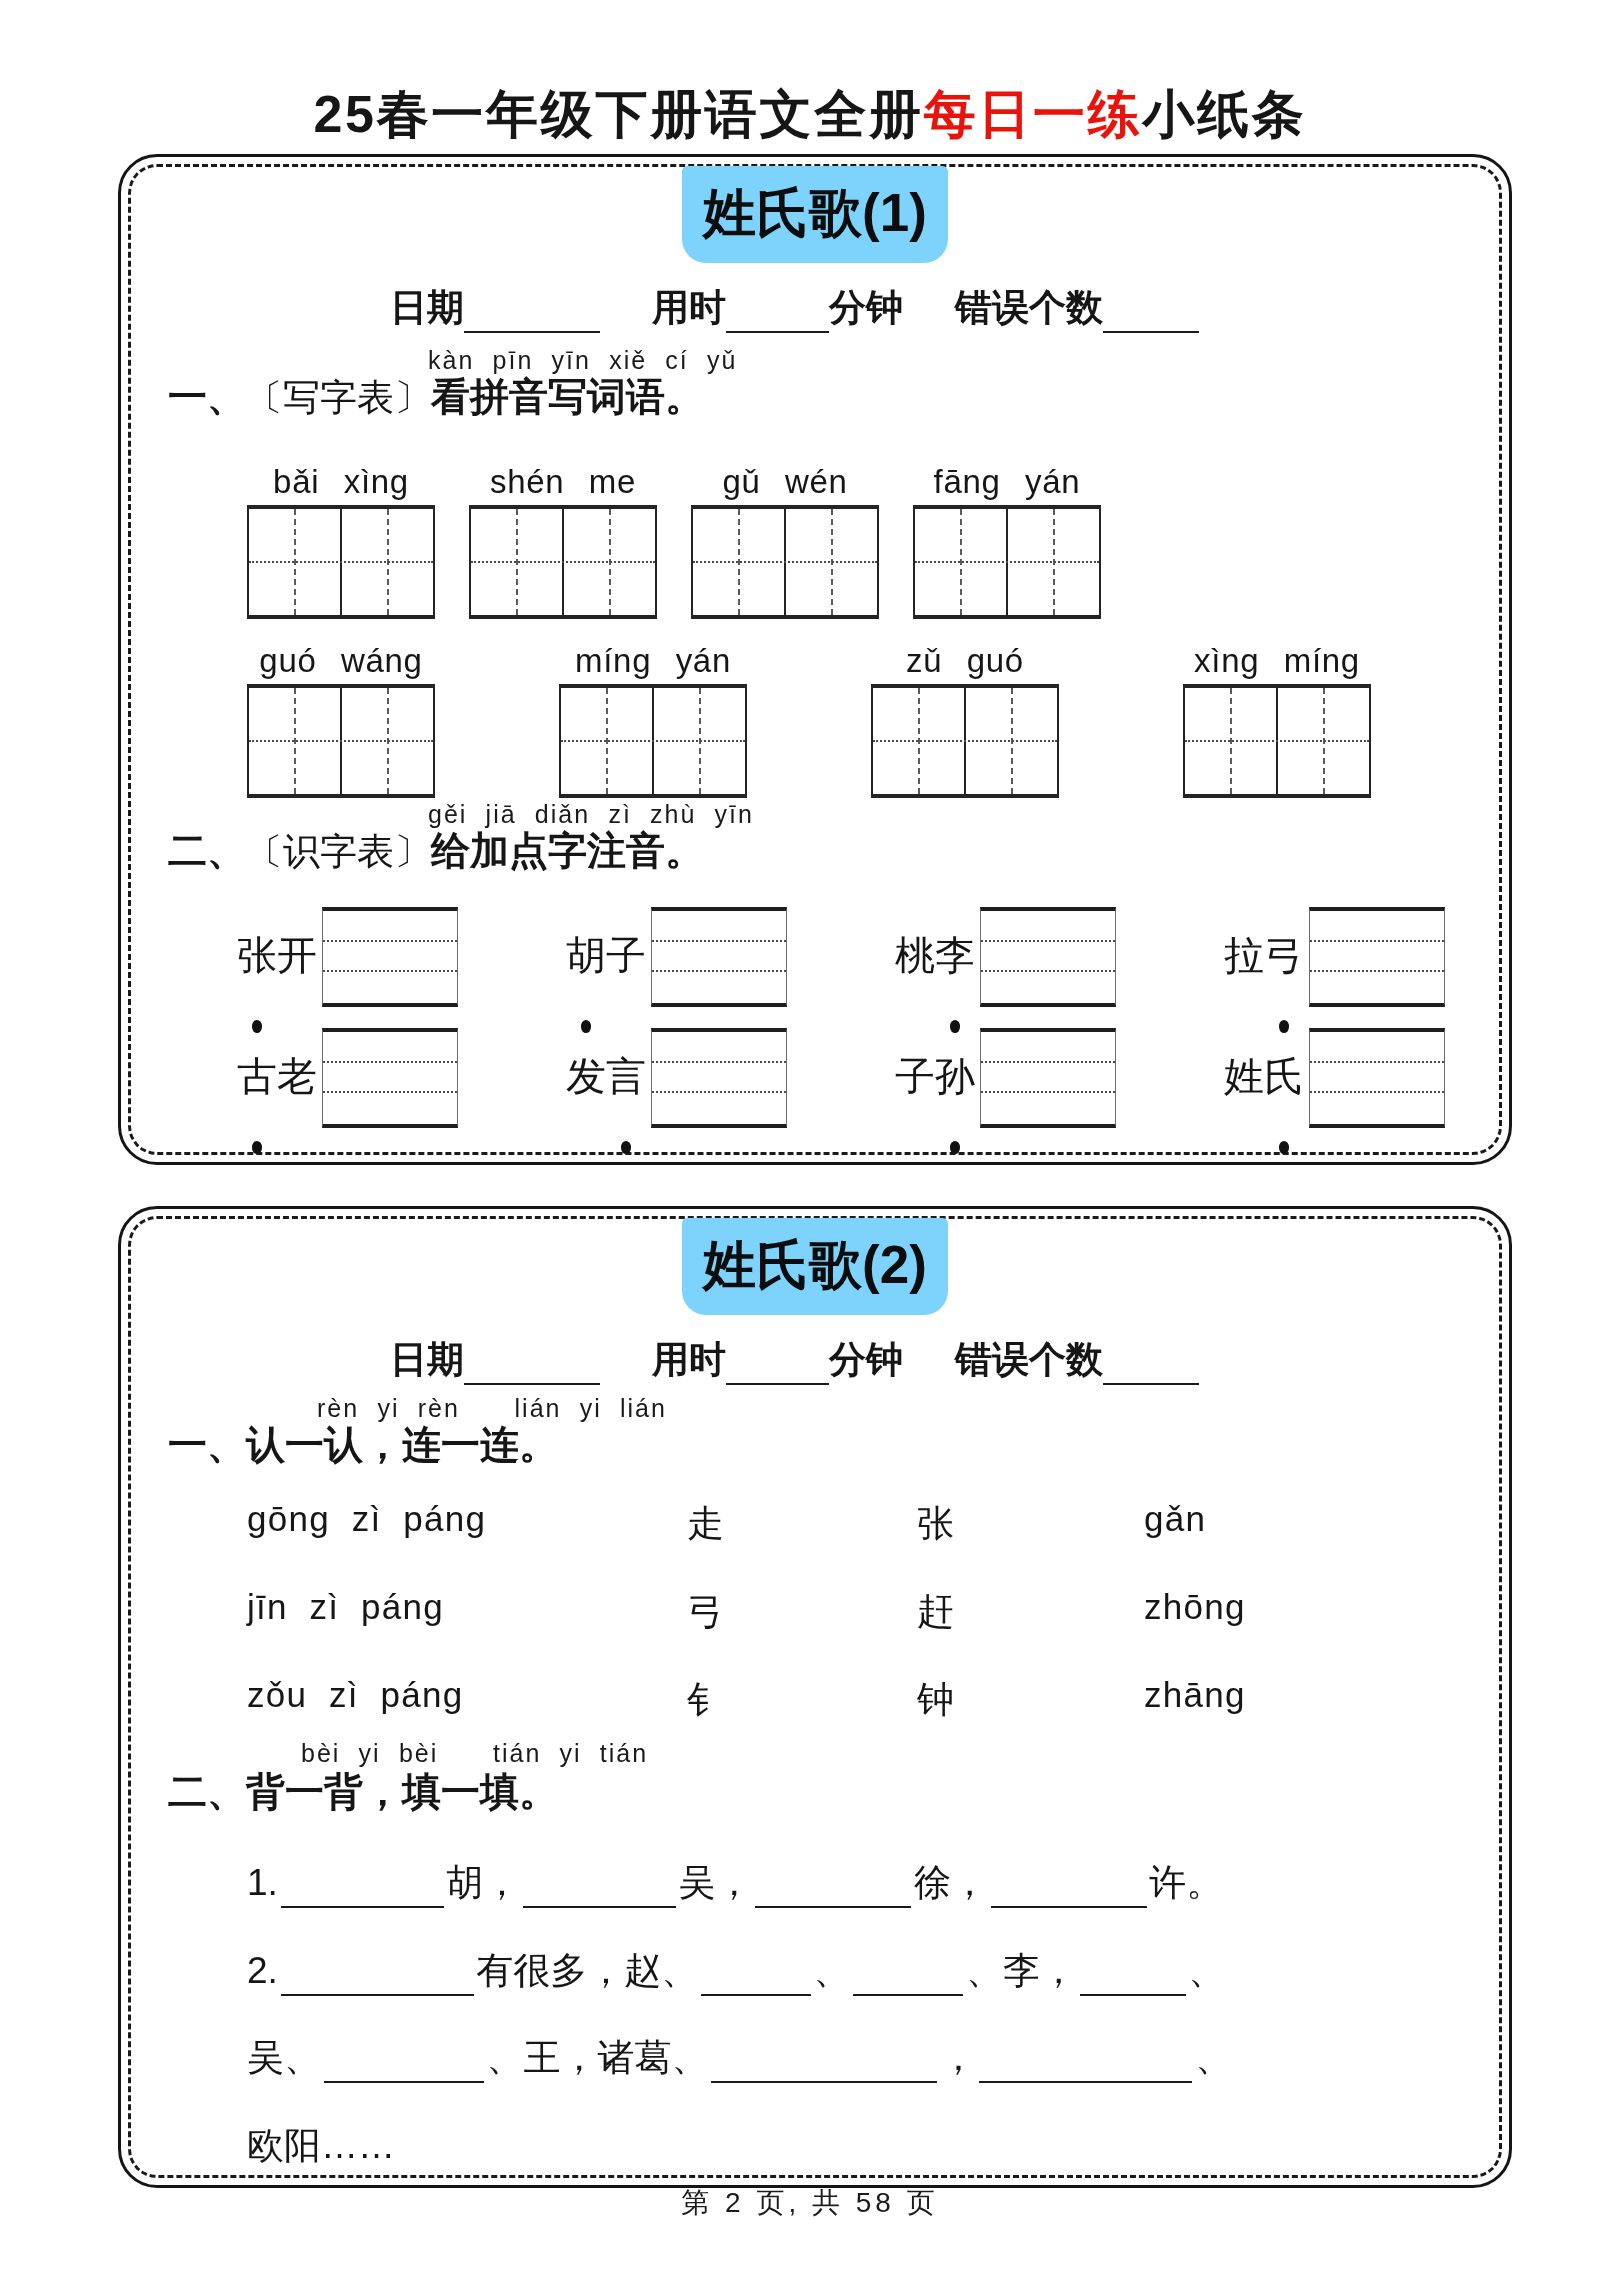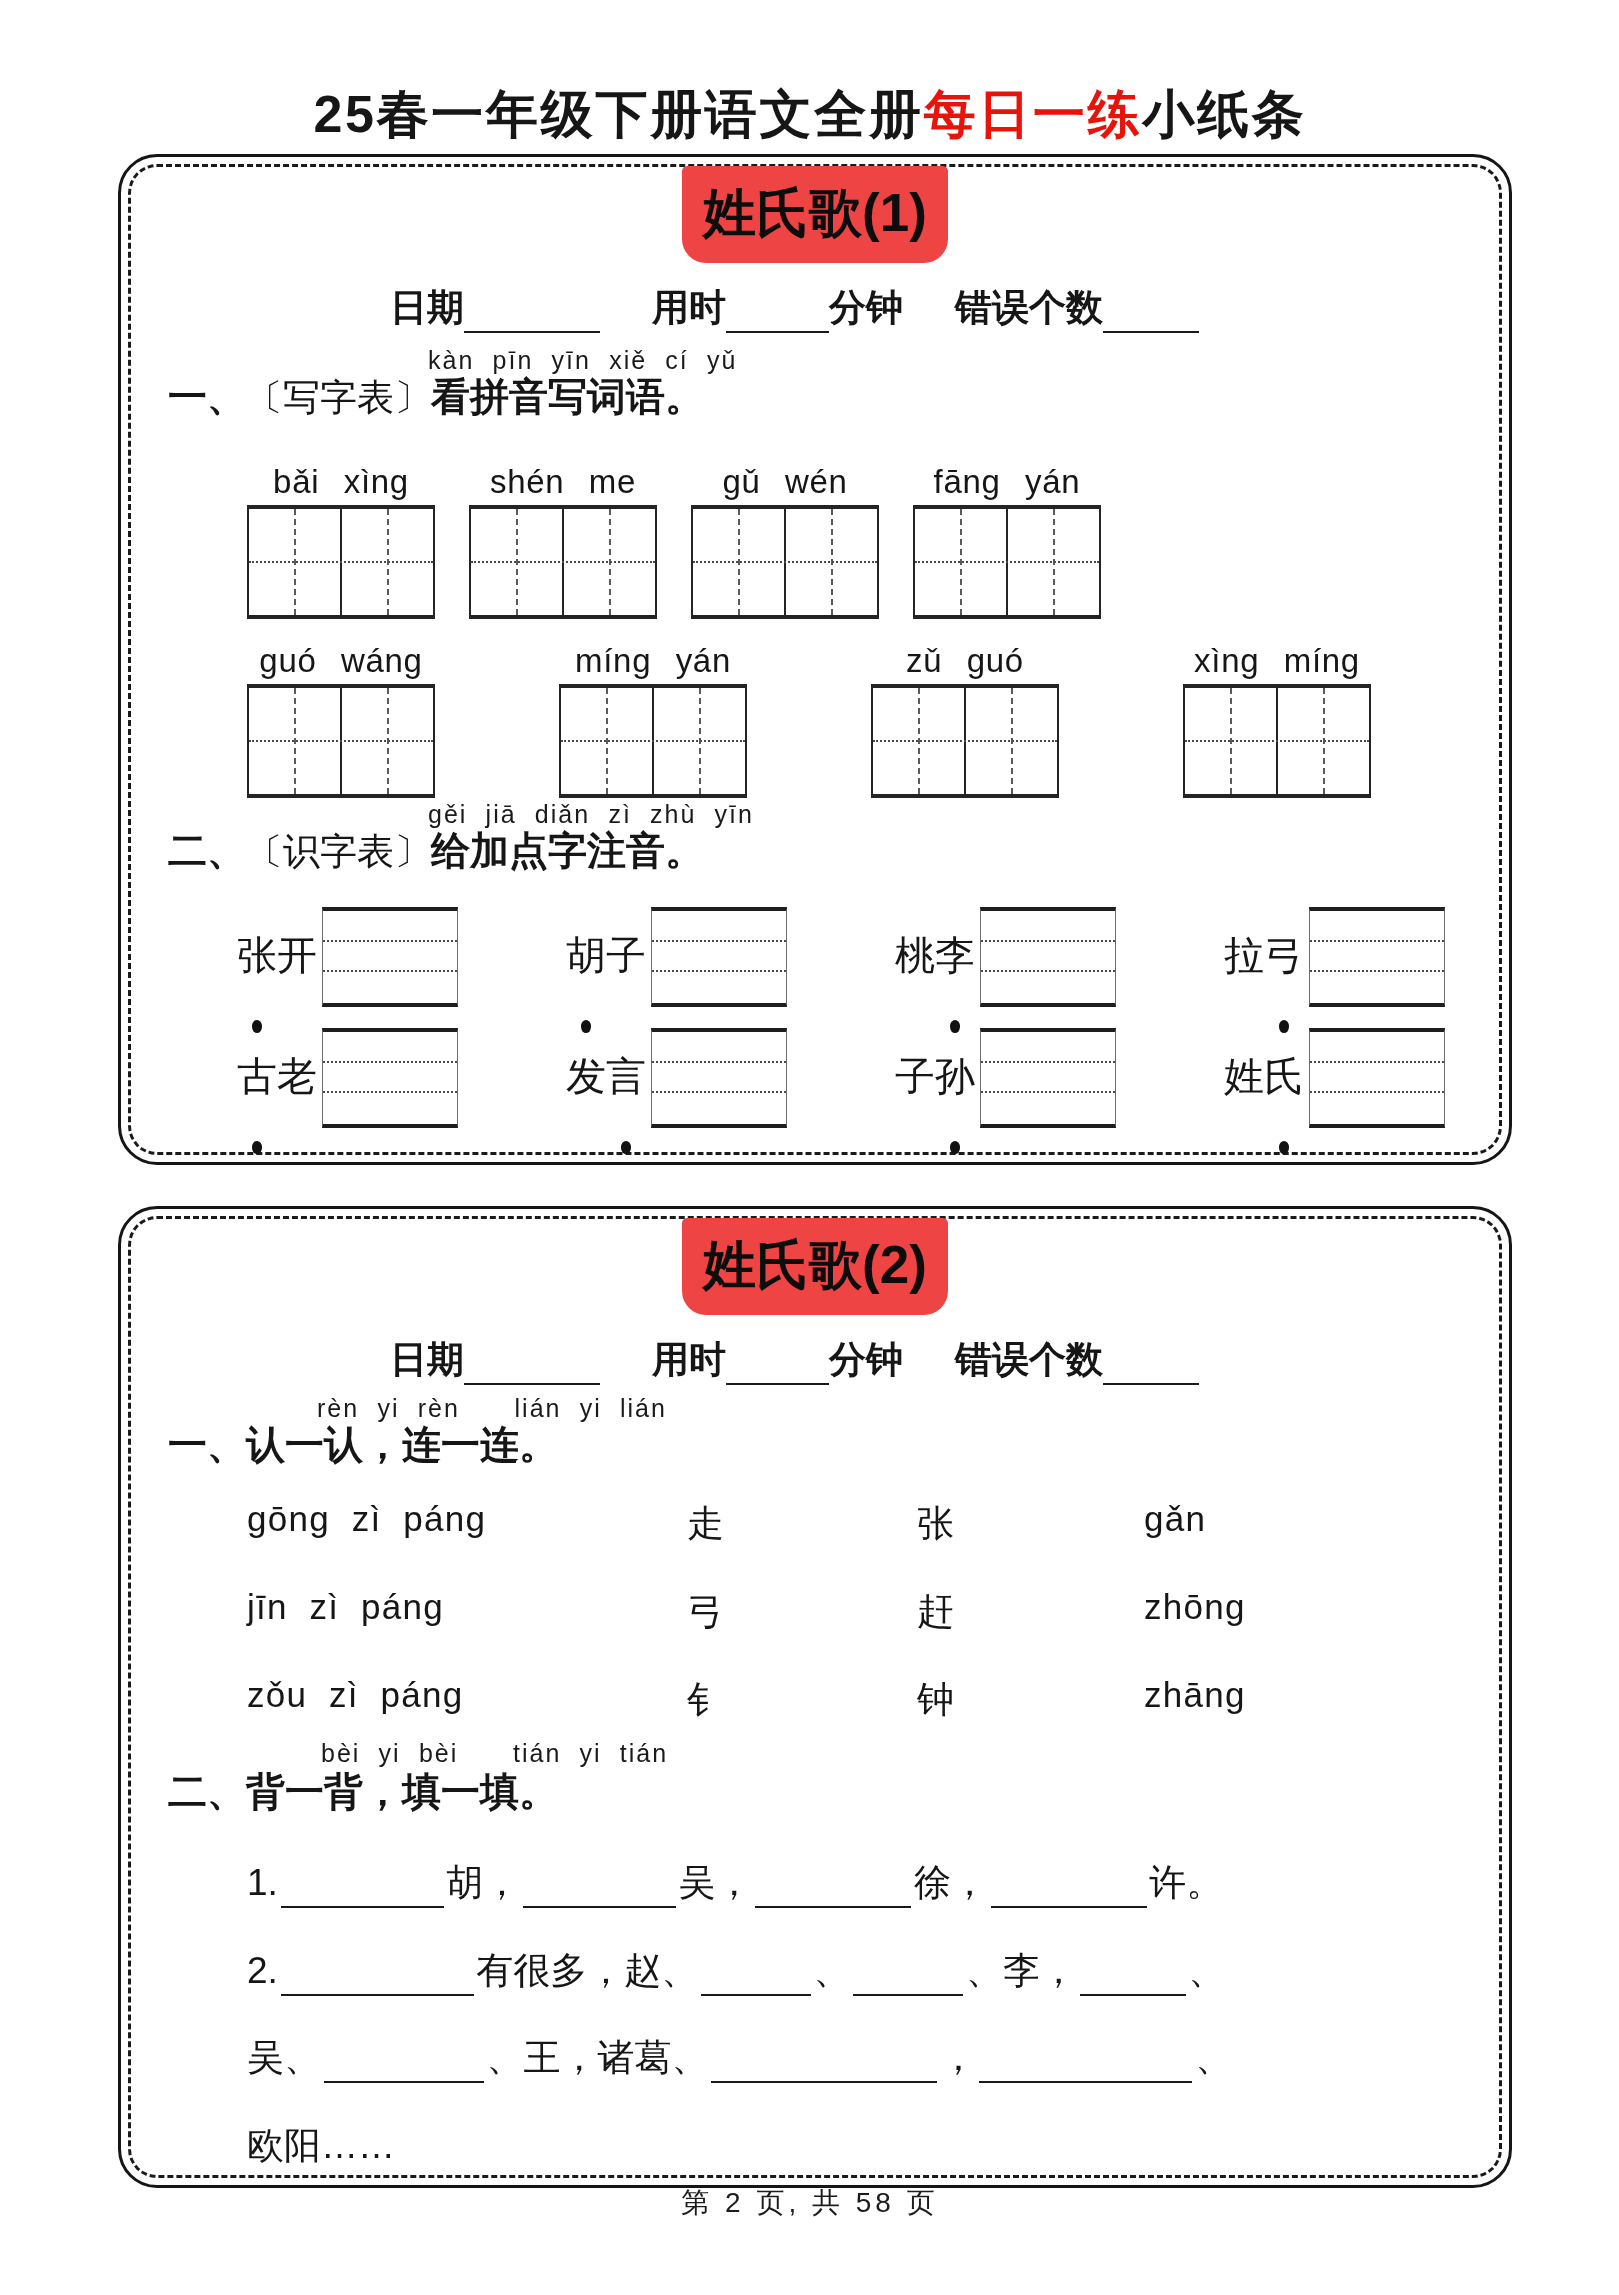--- a/index.html
+++ b/index.html
@@ -13,21 +13,21 @@
   .page-title .red { color:#e8140c; }
 
   
   .box { position:absolute; left:118px; width:1388px; border:3.3px solid #151515; border-radius:39px; }
   .box::before { content:""; position:absolute; inset:7.3px; border:3.3px dashed #1a1a1a;
                  border-radius:29px; pointer-events:none; }
   .box1 { top:154px;  height:1005px; }
   .box2 { top:1206px; height:976px; }
 
   .badge { position:absolute; top:8.6px; left:50%; transform:translateX(-50%);
-           width:266px; height:97px; background:#ef4444;
+           width:266px; height:97px; background:#7dd3fc;
            display:flex; align-items:center; justify-content:center;
            font-size:53px; font-weight:900; color:#0d0d0d;
            border-radius:5.3px 5.3px 24px 24px; z-index:2; }
 
   
   .meta-row { position:absolute; top:126px; left:269px; display:flex; align-items:flex-end;
               font-size:37px; font-weight:700; white-space:nowrap; }
   .mblank { display:inline-block; border-bottom:2.7px solid #1a1a1a; height:37px; }
   .w200 { width:136px; } .w150 { width:103px; } .w140 { width:96px; }
   .mgap { display:inline-block; width:52px; }
@@ -269,21 +269,21 @@
           <div class="mcell c3">zhōng</div>
         </div>
         <div class="mrow" style="top: 466px;">
           <div class="mcell c0">zǒu zì páng</div>
           <div class="mcell c1">钅</div>
           <div class="mcell c2">钟</div>
           <div class="mcell c3">zhāng</div>
         </div>
       </div>
 
-    <div class="ex-pinyin" style="left:200px; top:530px;">bèi yi bèi   tián yi tián</div>
+    <div class="ex-pinyin" style="left:180px; top:530px;">bèi yi bèi   tián yi tián</div>
     <div class="ex-head" style="top:556px;"><span class="num">二、</span><span class="btitle">背一背，填一填。</span></div>
 
     <div class="sent" id="sent0" style="top:648px;"><span class="stext">1.</span><span class="blank" style="width: 163px;"></span><span class="stext">胡，</span><span class="blank" style="width: 153px;"></span><span class="stext">吴，</span><span class="blank" style="width: 156px;"></span><span class="stext">徐，</span><span class="blank" style="width: 156px;"></span><span class="stext">许。</span></div>
     <div class="sent" id="sent1" style="top:736px;"><span class="stext">2.</span><span class="blank" style="width: 193px;"></span><span class="stext">有很多，赵、</span><span class="blank" style="width: 110px;"></span><span class="stext">、</span><span class="blank" style="width: 110px;"></span><span class="stext">、李，</span><span class="blank" style="width: 106px;"></span><span class="stext">、</span></div>
     <div class="sent" id="sent2" style="top:823px;"><span class="stext">吴、</span><span class="blank" style="width: 160px;"></span><span class="stext">、王，诸葛、</span><span class="blank" style="width: 226px;"></span><span class="stext">，</span><span class="blank" style="width: 213px;"></span><span class="stext">、</span></div>
     <div class="sent" id="sent3" style="top:911px;"><span class="stext">欧阳……</span></div>
   </section>
 
   <div class="footer">第 2 页, 共 58 页</div>
 </div>

